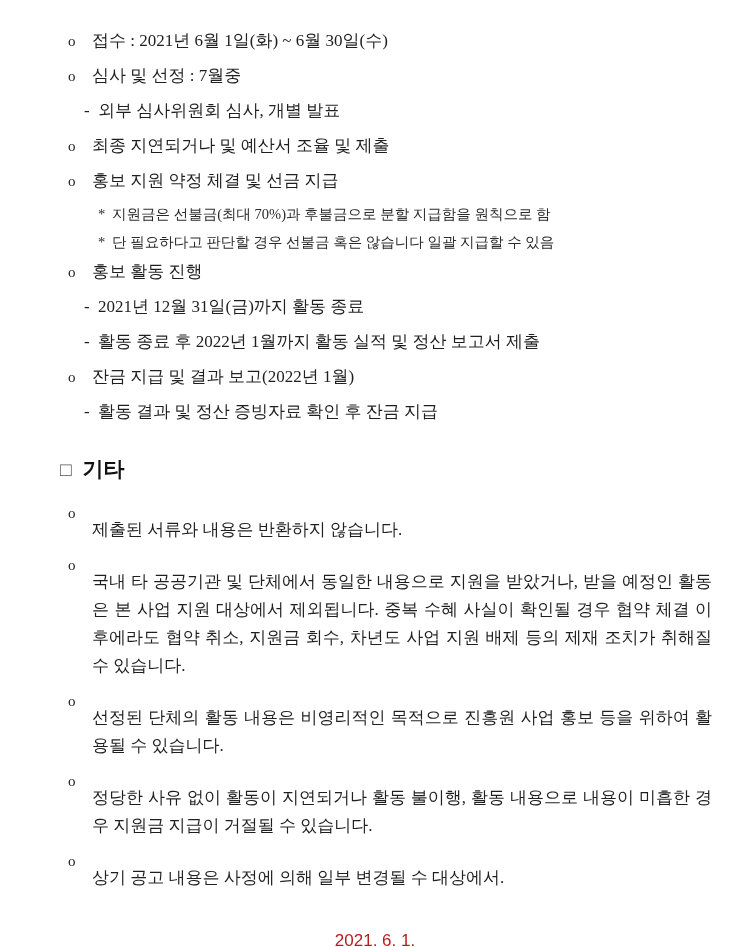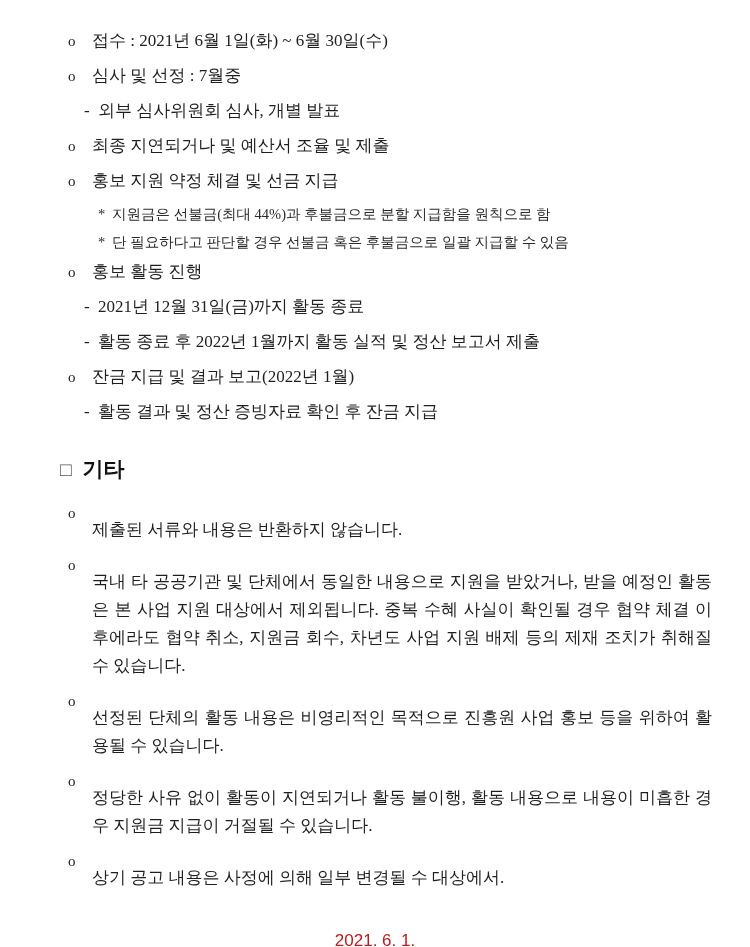--- a/index.html
+++ b/index.html
@@ -88,25 +88,25 @@
     <div class="row bullet">
       <span class="marker">o</span>
       <span class="txt">최종 지연되거나 및 예산서 조율 및 제출</span>
     </div>
     <div class="row bullet">
       <span class="marker">o</span>
       <span class="txt">홍보 지원 약정 체결 및 선금 지급</span>
     </div>
     <div class="row note">
       <span class="marker">*</span>
-      <span class="txt">지원금은 선불금(최대 44%)과 후불금으로 분할 지급함을 원칙으로 함</span>
+      <span class="txt">지원금은 선불금(최대 70%)과 후불금으로 분할 지급함을 원칙으로 함</span>
     </div>
     <div class="row note">
       <span class="marker">*</span>
-      <span class="txt">단 필요하다고 판단할 경우 선불금 혹은 후불금으로 일괄 지급할 수 있음</span>
+      <span class="txt">단 필요하다고 판단할 경우 선불금 혹은 않습니다 일괄 지급할 수 있음</span>
     </div>
     <div class="row bullet">
       <span class="marker">o</span>
       <span class="txt">홍보 활동 진행</span>
     </div>
     <div class="row dash">
       <span class="marker">-</span>
       <span class="txt">2021년 12월 31일(금)까지 활동 종료</span>
     </div>
     <div class="row dash">

